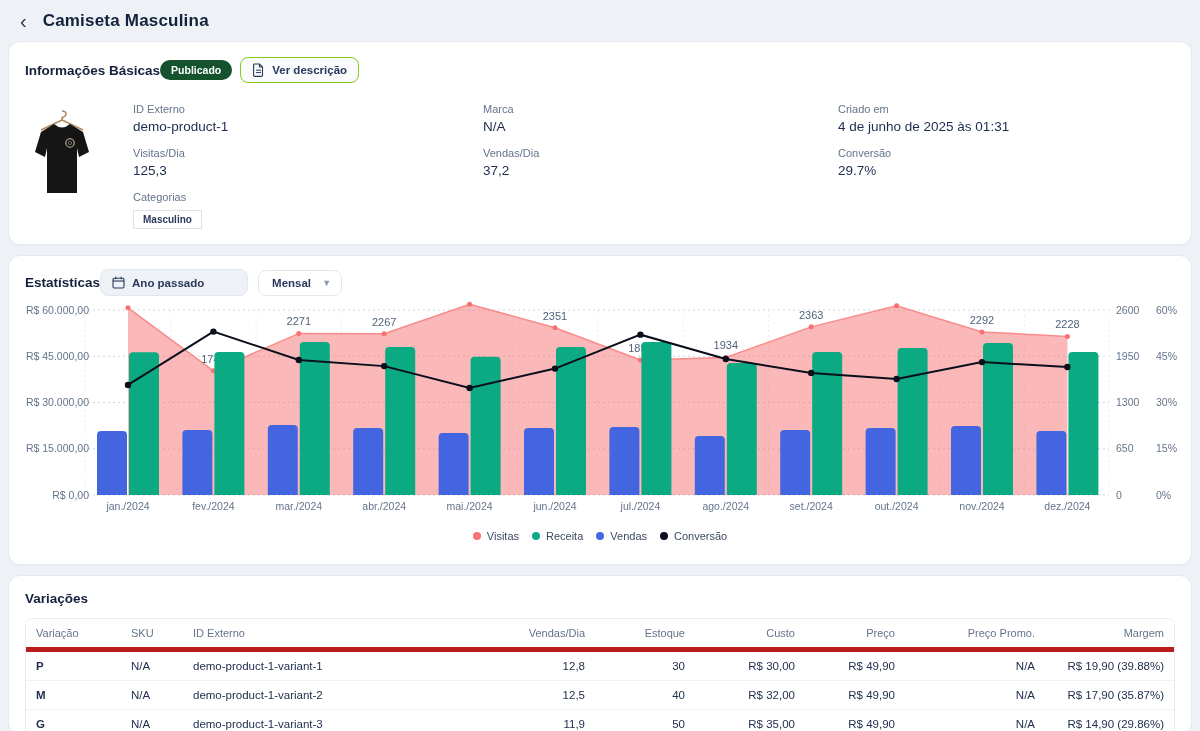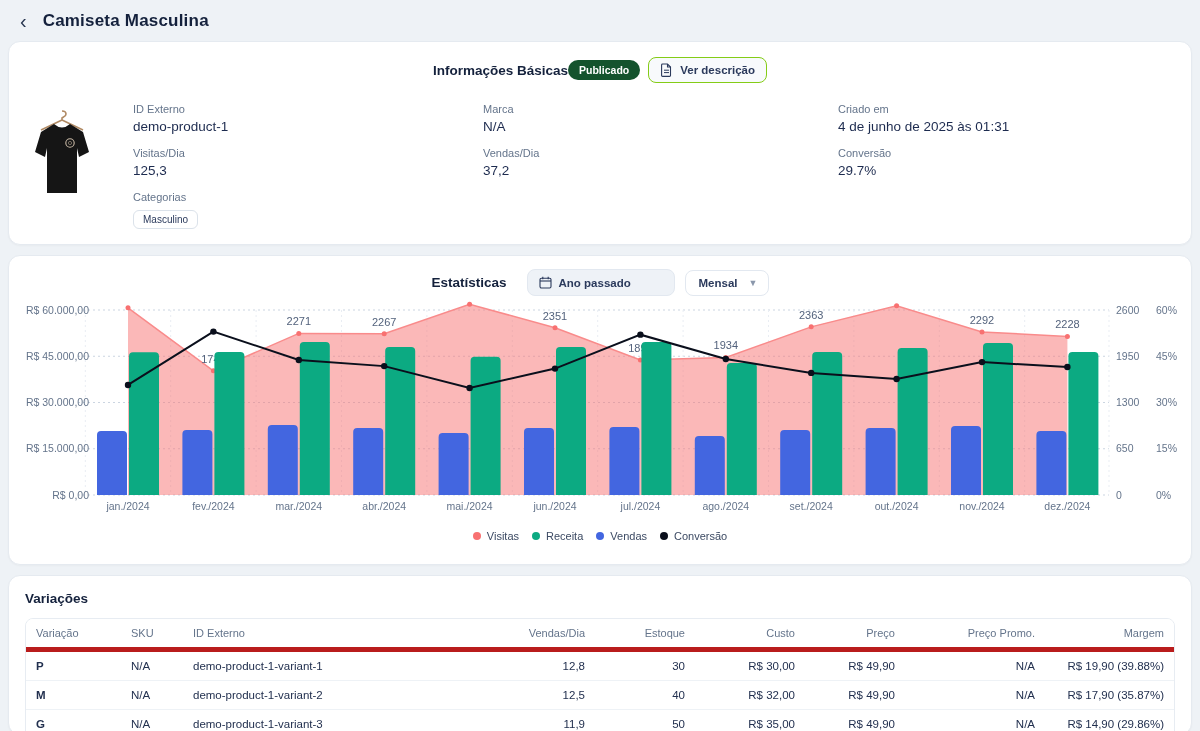--- a/index.html
+++ b/index.html
@@ -20,21 +20,21 @@
   .page-title { font-size:17px; font-weight:700; color:#14213c; letter-spacing:.2px; }
 
   .card {
     background:#fff;
     border:1px solid #e5eaf0;
     border-radius:12px;
     margin:0 8px 10px 8px;
     padding:15px 16px;
     box-shadow:0 1px 2px rgba(16,24,40,.03);
   }
-  .card-header-row { display:flex; align-items:center; justify-content:center; }
+  .card-header-row { display:flex; align-items:center; justify-content:flex-start; }
   .card-title { font-size:13.5px; font-weight:700; color:#14213c; }
 
   
   .badge-row { display:flex; align-items:center; gap:8px; }
   .status-badge {
     background:#14532d; color:#fff; font-size:10.5px; font-weight:700;
     padding:4px 11px; border-radius:999px;
   }
   .light-btn {
     display:flex; align-items:center; gap:7px;
@@ -45,31 +45,31 @@
   .info-body { display:flex; margin-top:20px; }
   .product-thumb { width:108px; flex:0 0 108px; padding-left:6px; padding-top:4px; }
   .info-grid {
     flex:1; display:grid; grid-template-columns:350px 355px 1fr;
     align-items:start;
   }
   .field-col { display:flex; flex-direction:column; gap:13px; }
   .field-label { font-size:11px; color:#64748b; margin-bottom:4px; }
   .field-value { font-size:13.5px; color:#1d2b4f; }
   .chip {
-    display:inline-block; border:1px solid #dbe2ea; border-radius:6px;
-    background:#fff; padding:3px 9px; font-size:10px; font-weight:400; color:#2b3a5c;
+    display:inline-block; border:1px solid #dbe2ea; border-radius:0;
+    background:#fff; padding:3px 9px; font-size:10px; font-weight:700; color:#2b3a5c;
   }
 
   
   .stats-controls { display:flex; align-items:center; gap:10px; }
   .date-filter-btn {
     display:flex; align-items:center; gap:7px;
     background:#eef2f7; border:1px solid #e2e8f0; border-radius:8px;
     padding:6px 14px 6px 11px; min-width:148px;
-    font-size:11.5px; font-weight:600; color:#2b3a5c; cursor:pointer; font-family:inherit;margin-left:20px;
+    font-size:11.5px; font-weight:600; color:#2b3a5c; cursor:pointer; font-family:inherit;
   }
   .select-box {
     display:flex; align-items:center; justify-content:space-between; gap:10px;
     background:#fff; border:1px solid #e2e8f0; border-radius:8px;
     padding:6px 10px 6px 13px; min-width:84px;
     font-size:11.5px; font-weight:600; color:#2b3a5c; cursor:pointer;
   }
   .chevron-down { font-size:9px; color:#8a97ab; }
   #chart-wrap { margin-top:4px; }
   svg text { font-family:"Liberation Sans", sans-serif; }

